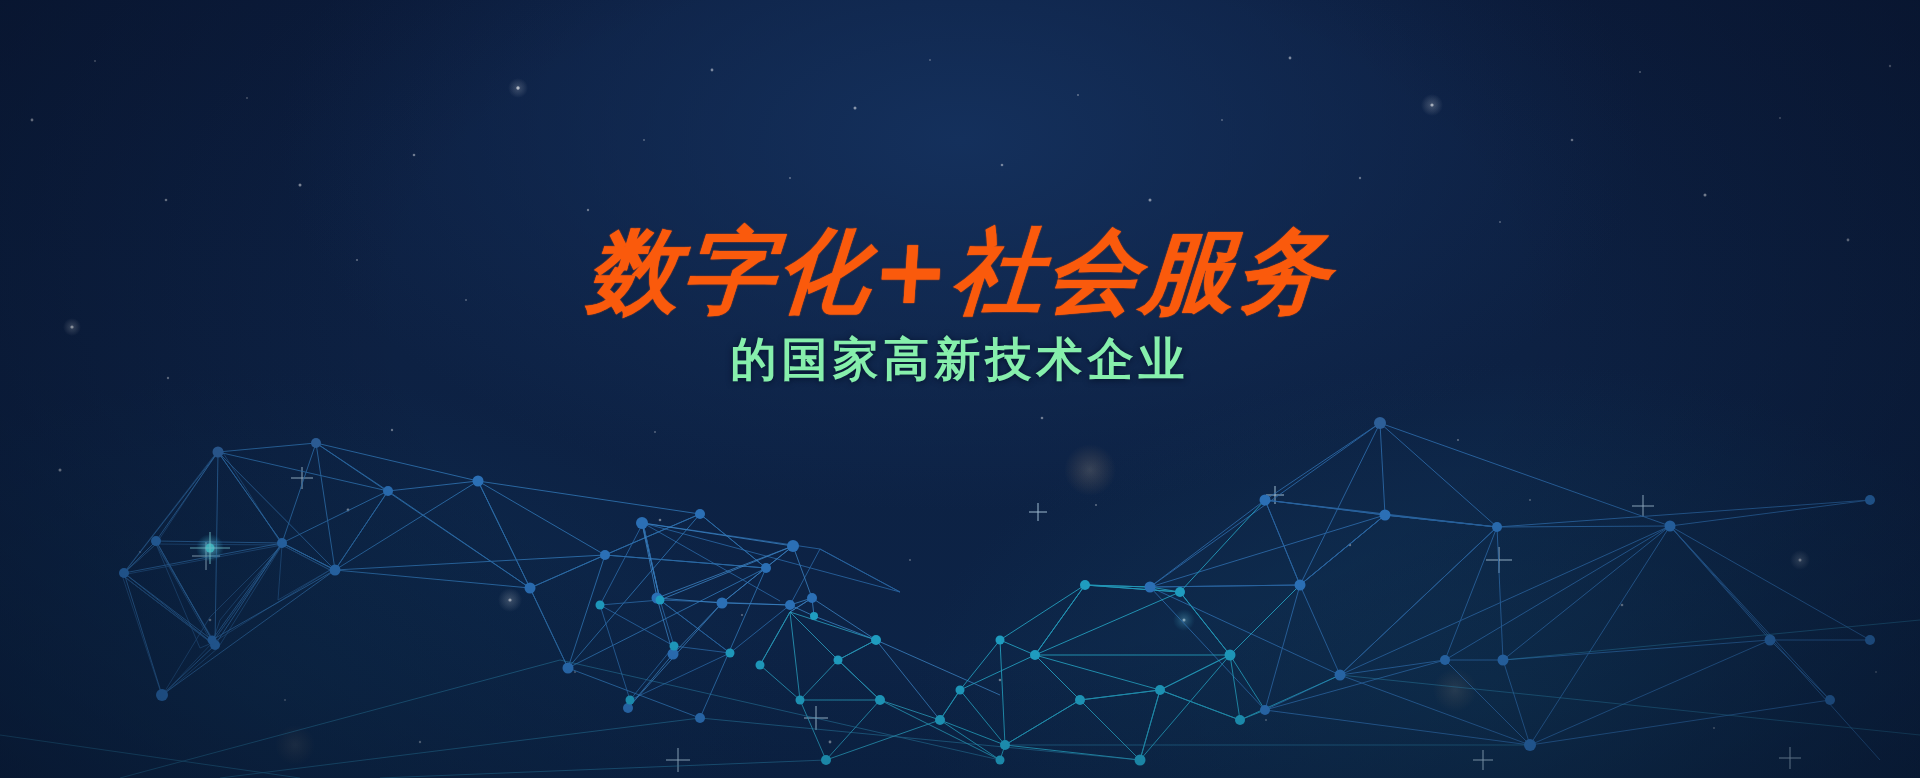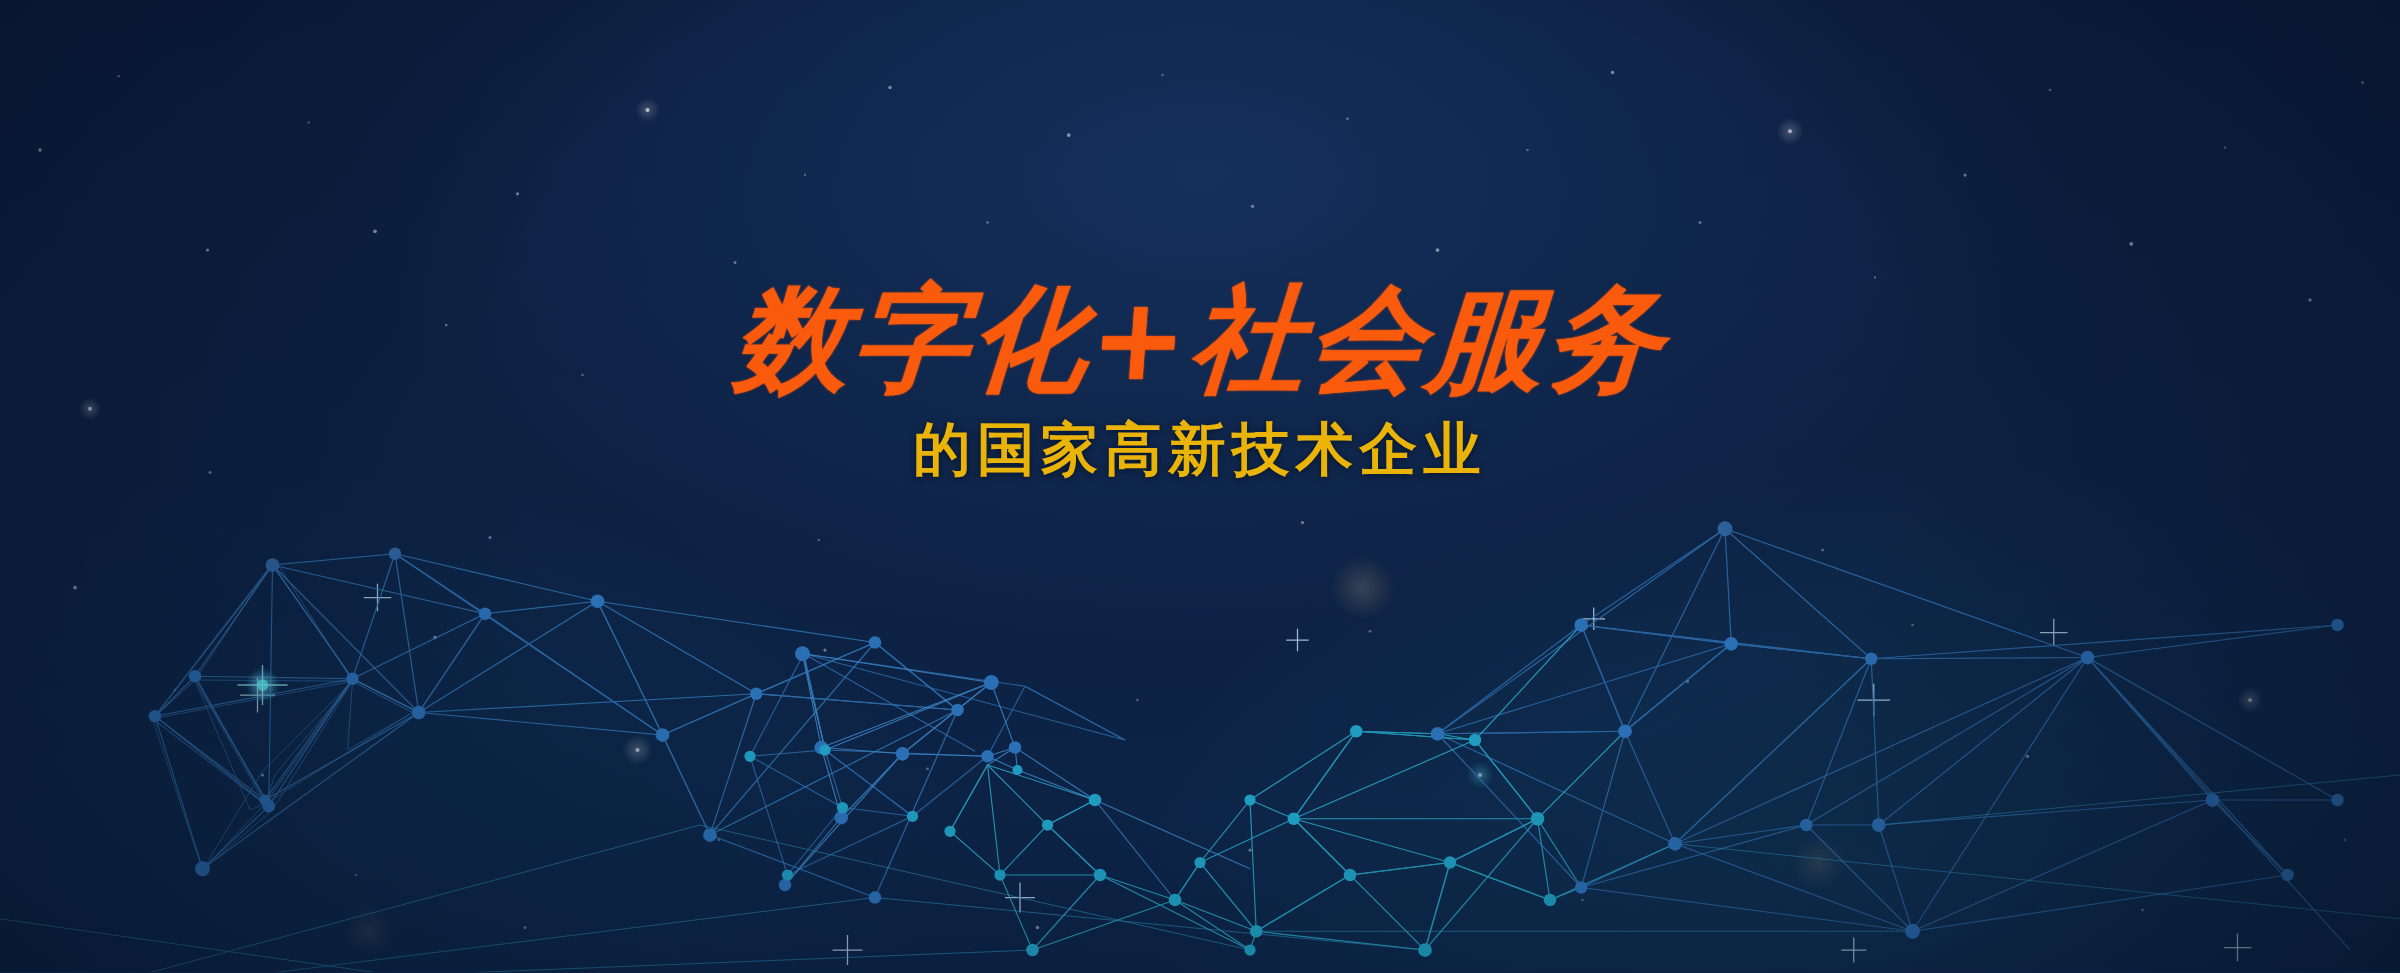--- a/index.html
+++ b/index.html
@@ -60,21 +60,21 @@
     text-shadow: 0 0 1px #fa5a0c, 0 0 2px rgba(250,90,12,0.5);
     white-space: nowrap;
   }
   .subline {
     display: block;
     margin-top: 12px;
     font-family: "DejaVu Serif", "Liberation Serif", serif;
     font-weight: 700;
     font-size: 46px;
     line-height: 1.15;
-    color: #eab308;
+    color: #86efac;
     letter-spacing: 5px;
     white-space: nowrap;
     text-shadow: 0 1px 6px rgba(3,14,36,0.8);
   }
 </style>
 </head>
 <body>
 
 <div id="banner">
 

